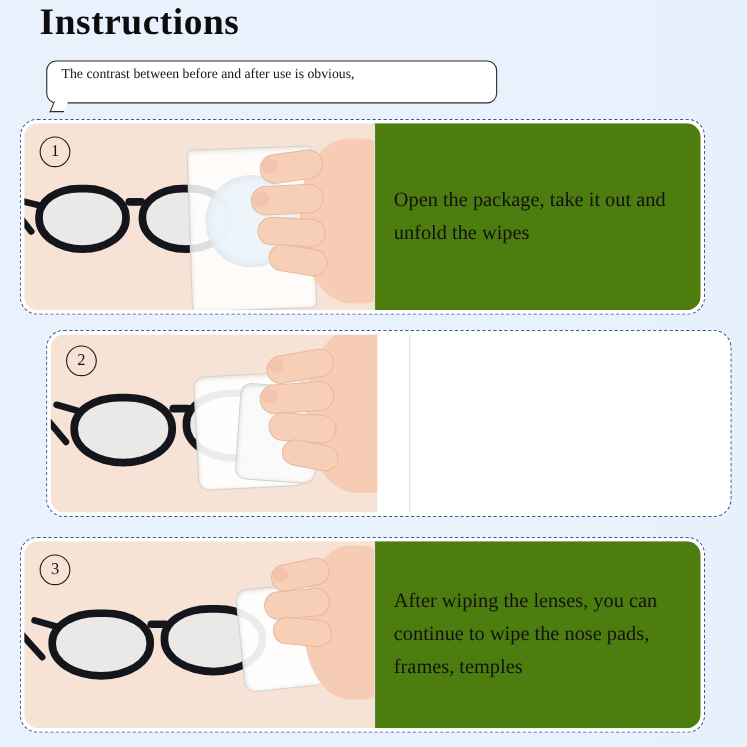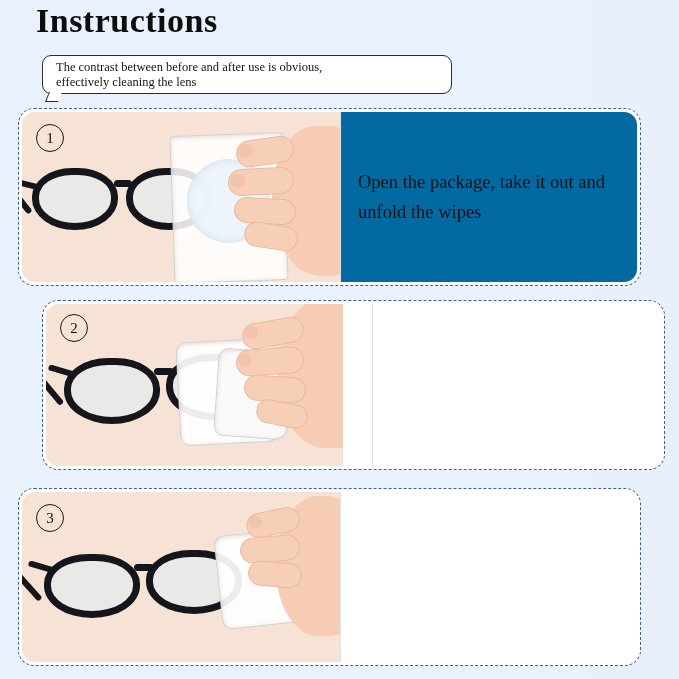--- a/index.html
+++ b/index.html
@@ -84,21 +84,21 @@
     background: #ffffff;
   }
   .photo {
     position: relative;
     background: #f6e3d5;
     overflow: hidden;
     flex: 0 0 auto;
   }
   .textpane {
     flex: 1 1 auto;
-    background: #0369a1;
+    background: #4d7c0f;
     display: flex;
     align-items: center;
     padding: 0 16px 0 18px;
     box-sizing: border-box;
   }
   .steptext {
     font-family: "Liberation Serif", serif;
     font-size: 18.5px;
     line-height: 30px;
     color: #111111;
@@ -188,21 +188,20 @@
 </style>
 </head>
 <body>
 
 <div class="page">
 
   <div class="title">Instructions</div>
 
   <div class="subtitle-box">
     <div class="line">The contrast between before and after use is obvious,</div>
-    <div class="line">effectively cleaning the lens</div>
   </div>
   <div class="subtitle-tail"></div>
 
   <div class="card" id="card1">
     <div class="card-inner">
       <div class="photo">
         <div class="scene">
 
           <div class="glasses">
             <div class="lens" style="left:10px; top:56px; width:86px; height:62px;"></div>
@@ -282,16 +281,19 @@
             <div class="hand" style="left:254px; top:4px; width:88px; height:140px; border-radius:48% 40% 38% 48%;"></div>
             <div class="finger" style="left:224px; top:18px; width:54px; height:25px; transform:rotate(-12deg);"></div>
             <div class="finger" style="left:218px; top:44px; width:60px; height:26px; transform:rotate(-5deg);"></div>
             <div class="finger" style="left:226px; top:70px; width:54px; height:25px; transform:rotate(5deg);"></div>
             <div class="nail" style="left:226px; top:24px; width:14px; height:13px;"></div>
           </div>
         </div>
         <div class="badge" style="left:14px; top:12px;">3</div>
       </div>
       <div class="divider-v" style="left:318px;"></div>
+      <div class="textpane">
+        <div class="steptext" style="max-width:270px;">After wiping the lenses, you can continue to wipe the nose pads, frames, temples</div>
+      </div>
     </div>
   </div>
 
 </div>
 
 </body></html>

